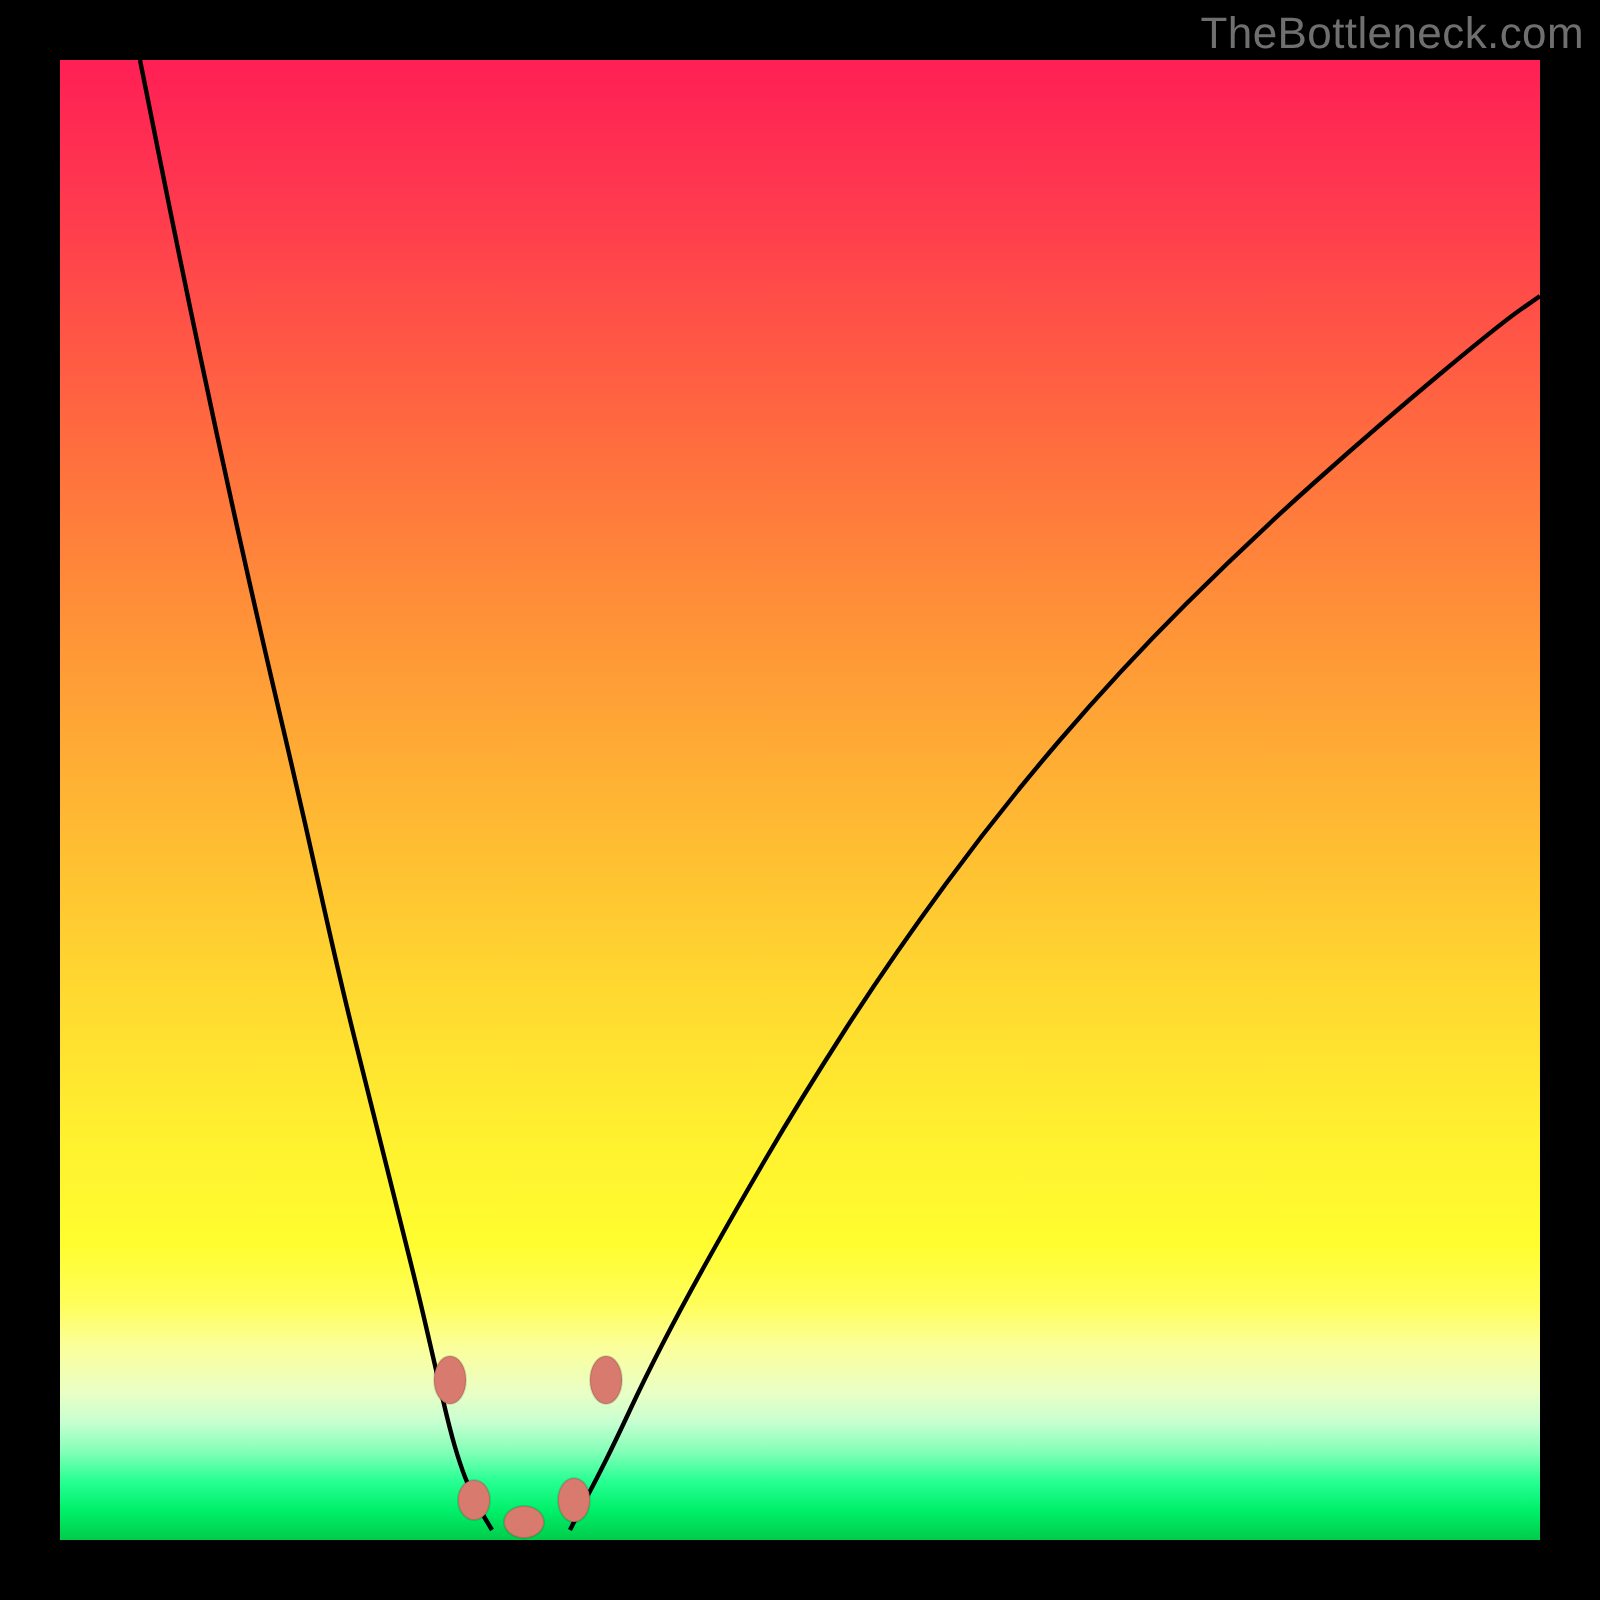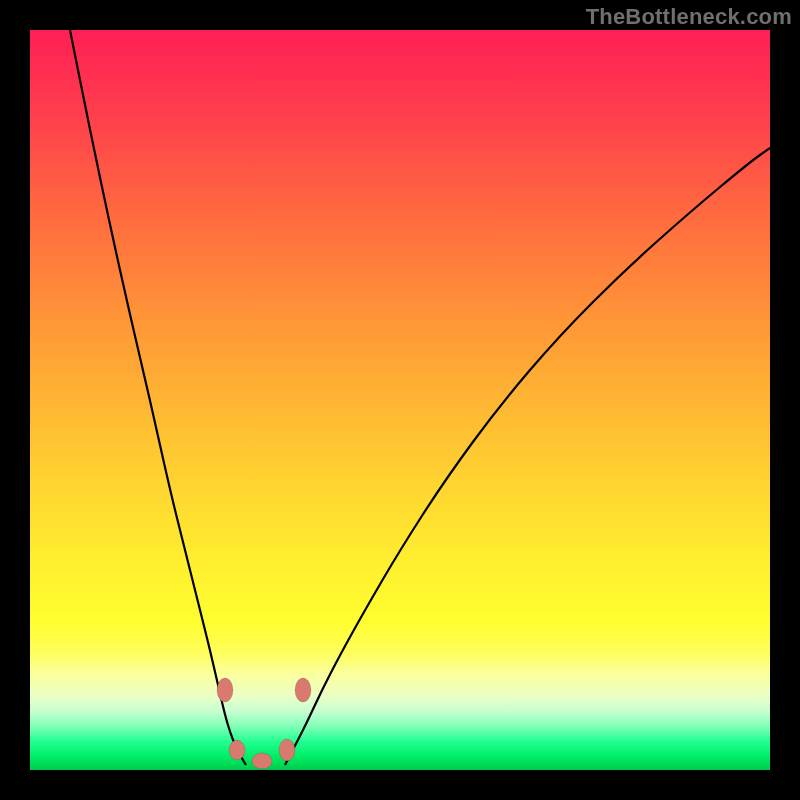--- a/index.html
+++ b/index.html
@@ -41,21 +41,21 @@
       #00f06a 98%,
       #00cc4a 100%
     );
   }
   .watermark {
     position: absolute;
     top: 4px;
     right: 8px;
     color: #6f6f6f;
     font-size: 22px;
-    font-weight: 700;
+    font-weight: 400;
     letter-spacing: 0.2px;
     user-select: none;
   }
   svg.curves {
     position: absolute;
     inset: 0;
   }
   .dot {
     fill: #d87a6e;
     stroke: rgba(0,0,0,0.12);

